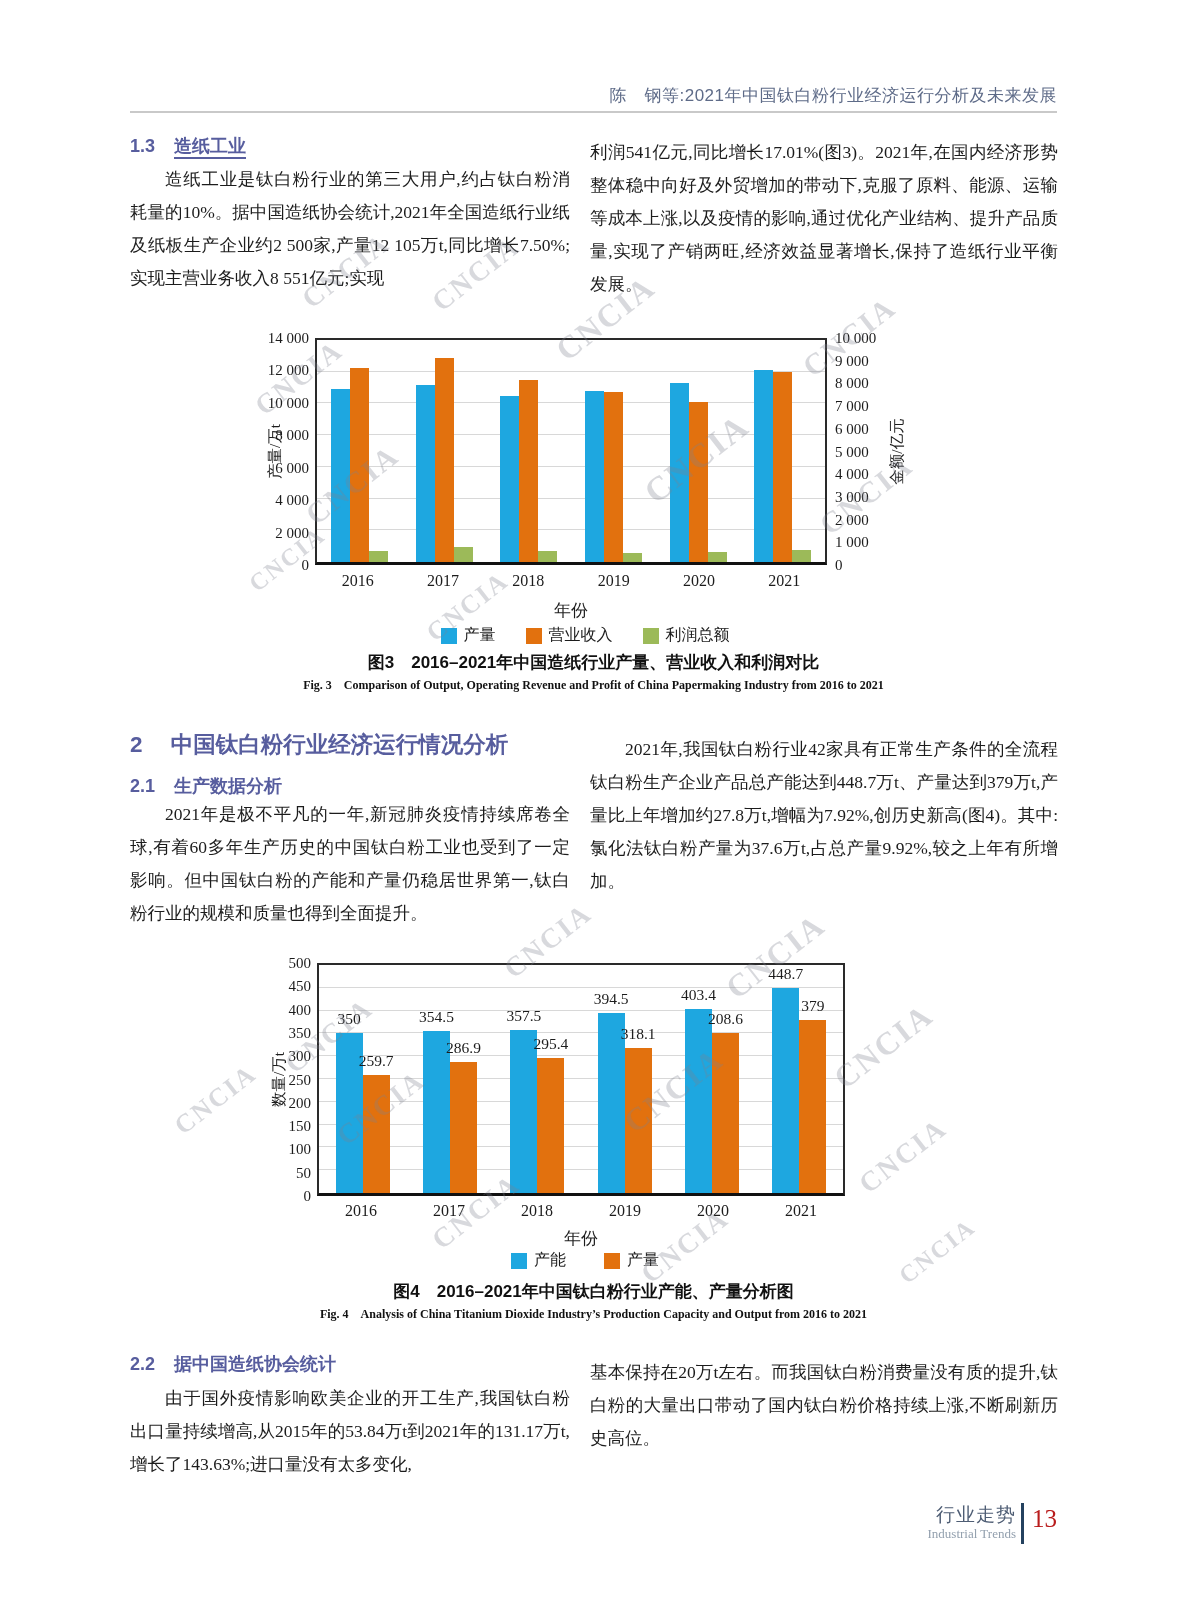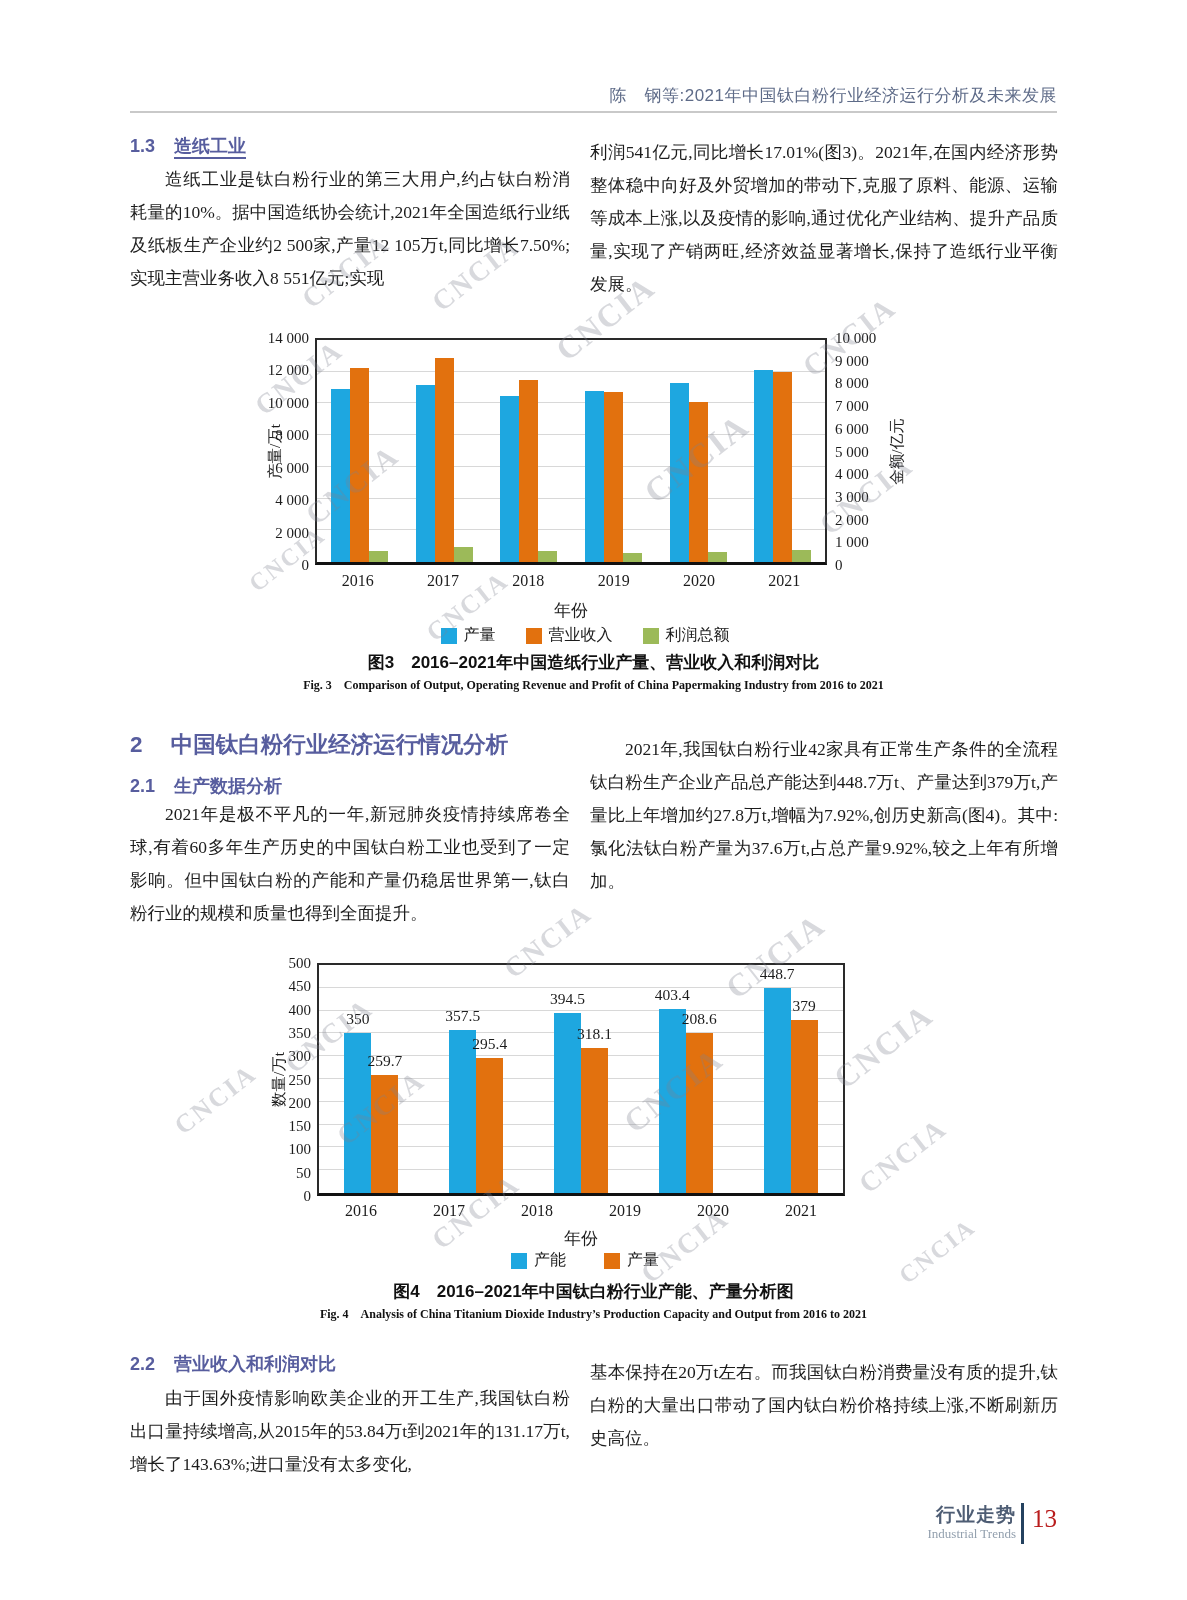--- a/index.html
+++ b/index.html
@@ -43,21 +43,21 @@
         font-size:15.5px;white-space:nowrap;color:#1c1c1c;}
   .xlabel{position:absolute;text-align:center;font-size:17px;color:#1c1c1c;}
   .legend{position:absolute;display:flex;justify-content:center;align-items:center;gap:30px;}
   .legend-item{display:flex;align-items:center;gap:7px;font-size:16px;}
   .swatch{width:16px;height:16px;display:inline-block;}
   
   .caption{position:absolute;left:130px;right:130px;text-align:center;font-weight:bold;margin:0;}
   .caption.cn{font-size:17px;font-family:"Liberation Sans","DejaVu Sans",sans-serif;color:#111;}
   .caption.en{font-size:12px;font-family:"Liberation Serif","DejaVu Serif",serif;color:#111;}
   
-  .footer-cn{position:absolute;right:171px;top:1502px;font-size:19px;font-weight:bold;color:#4e5d74;
+  .footer-cn{position:absolute;right:171px;top:1502px;font-size:19px;font-weight:normal;color:#4e5d74;
         font-family:"Liberation Sans","DejaVu Sans",sans-serif;letter-spacing:1px;}
   .footer-en{position:absolute;right:171px;top:1526px;font-size:13px;color:#93a0ae;}
   .footer-bar{position:absolute;left:1021px;top:1503px;width:3px;height:41px;background:#24415f;}
   .footer-page{position:absolute;left:1032px;top:1505px;font-size:25px;color:#b91c1c;}
   
   .wm{position:absolute;font-family:"Liberation Serif","DejaVu Serif",serif;font-weight:bold;
         color:rgba(125,130,142,0.30);transform:rotate(-38deg);letter-spacing:2px;z-index:2;
         pointer-events:none;}
 </style>
 </head>
@@ -254,20 +254,30 @@
               <div class="bar-label" style="bottom: calc(70% + 5px);">350</div>
               <div class="bar" style="height: 70%; background: rgb(30, 167, 224);"></div>
             </div>
             <div class="barwrap">
               <div class="bar-label" style="bottom: calc(51.94% + 5px);">259.7</div>
               <div class="bar" style="height: 51.94%; background: rgb(226, 113, 14);"></div>
             </div>
           </div>
           <div class="group">
             <div class="barwrap">
+              <div class="bar-label" style="bottom: calc(70.9% + 5px);">354.5</div>
+              <div class="bar" style="height: 70.9%; background: rgb(30, 167, 224);"></div>
+            </div>
+            <div class="barwrap">
+              <div class="bar-label" style="bottom: calc(57.38% + 5px);">286.9</div>
+              <div class="bar" style="height: 57.38%; background: rgb(226, 113, 14);"></div>
+            </div>
+          </div>
+          <div class="group">
+            <div class="barwrap">
               <div class="bar-label" style="bottom: calc(71.5% + 5px);">357.5</div>
               <div class="bar" style="height: 71.5%; background: rgb(30, 167, 224);"></div>
             </div>
             <div class="barwrap">
               <div class="bar-label" style="bottom: calc(59.08% + 5px);">295.4</div>
               <div class="bar" style="height: 59.08%; background: rgb(226, 113, 14);"></div>
             </div>
           </div>
           <div class="group">
             <div class="barwrap">
@@ -320,21 +330,21 @@
         <span>产量</span>
       </span>
     </div>
   </div>
   <p class="caption cn" style="top:1280px;">图4　2016–2021年中国钛白粉行业产能、产量分析图</p>
   <p class="caption en" style="top:1306px;">Fig. 4　Analysis of China Titanium Dioxide Industry’s Production Capacity and Output from 2016 to 2021</p>
 
   <div class="col colL" style="top:1352px;">
     <h3 class="sub">
       <span class="num">2.2</span>
-      <span>营业收入和利润对比</span>
+      <span>据中国造纸协会统计</span>
     </h3>
     <p class="body indent" style="margin-top:6px;">由于国外疫情影响欧美企业的开工生产,我国钛白粉出口量持续增高,从2015年的53.84万t到2021年的131.17万t,增长了143.63%;进口量没有太多变化,</p>
   </div>
   <div class="col colR" style="top:1356px;">
     <p class="body">基本保持在20万t左右。而我国钛白粉消费量没有质的提升,钛白粉的大量出口带动了国内钛白粉价格持续上涨,不断刷新历史高位。</p>
   </div>
 
   <div class="footer-cn">行业走势</div>
   <div class="footer-en">Industrial Trends</div>
   <div class="footer-bar"></div>

